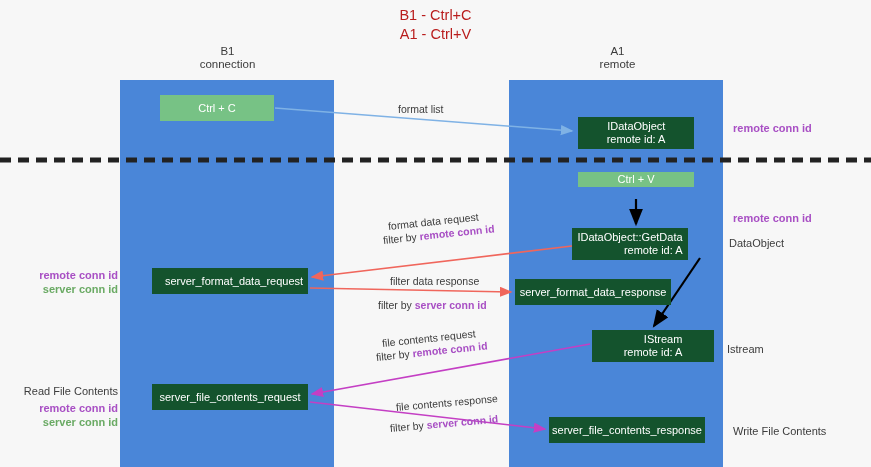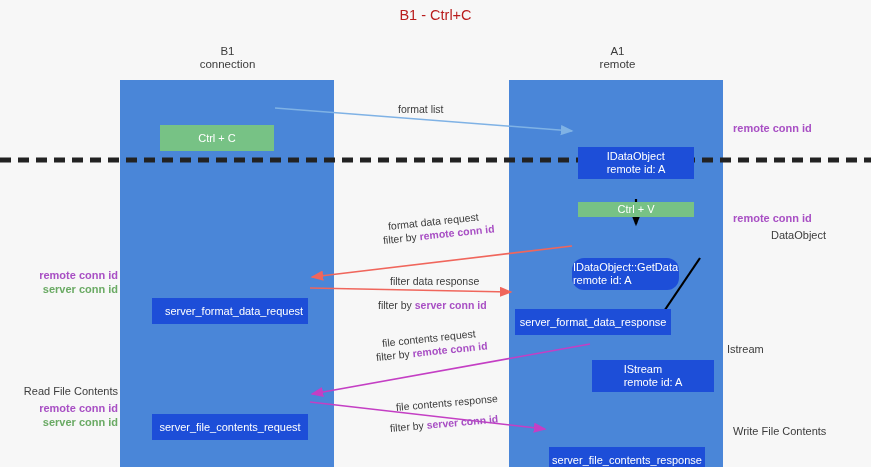--- a/index.html
+++ b/index.html
@@ -20,44 +20,44 @@
   .lane-head{position:absolute;text-align:center;font-size:11.5px;line-height:13px;color:#3c3c3c;}
   #head-b1{left:150px;top:45px;width:155px;}
   #head-a1{left:540px;top:45px;width:155px;}
 
   
   #title{position:absolute;left:0;top:6px;width:871px;text-align:center;
          font-size:14.5px;line-height:19px;color:#b91c1c;}
 
   
   .box{position:absolute;box-sizing:border-box;display:flex;
-       align-items:center;justify-content:center;text-align:left;
-       color:#ffffff;font-size:11px;line-height:13px;margin-top:30px;}
+       align-items:center;justify-content:center;text-align:right;
+       color:#ffffff;font-size:11px;line-height:13px;}
   .green{background:#77c285;}
-  .orange{background:#1d4ed8;}
+  .orange{background:#14532d;}
 
   #box-ctrlc{left:160px;top:95px;width:114px;height:26px;}
   #box-idataobject{left:578px;top:117px;width:116px;height:32px;}
   #box-ctrlv{left:578px;top:172px;width:116px;height:15px;}
-  #box-getdata{left:572px;top:228px;width:107px;height:32px;border-radius:12px;}
+  #box-getdata{left:572px;top:228px;width:116px;height:32px;}
   #box-fmt-req{left:152px;top:268px;width:156px;height:26px;padding-left:8px;}
   #box-fmt-resp{left:515px;top:279px;width:156px;height:26px;}
   #box-istream{left:592px;top:330px;width:122px;height:32px;}
   #box-file-req{left:152px;top:384px;width:156px;height:26px;}
   #box-file-resp{left:549px;top:417px;width:156px;height:26px;}
 
   
   .cap{position:absolute;font-size:11px;line-height:14px;}
   .cap.dark{color:#3c3c3c;}
   .purple{color:#a84fc4;font-weight:bold;}
   .green-t{color:#6aaa64;font-weight:bold;}
 
   #cap-remote1{left:733px;top:121px;}
   #cap-remote2{left:733px;top:211px;}
-  #cap-dataobject{left:729px;top:228px;margin-left:42px;}
+  #cap-dataobject{left:729px;top:236px;}
   #cap-istream{left:727px;top:342px;}
   #cap-writefile{left:733px;top:424px;}
   #cap-left1{left:20px;top:268px;text-align:right;width:98px;}
   #cap-readfile{left:16px;top:384px;width:102px;text-align:right;}
   #cap-left2{left:20px;top:401px;text-align:right;width:98px;}
 
   
   .flab{position:absolute;font-size:10.5px;line-height:14px;color:#3c3c3c;white-space:nowrap;}
 
   #flab-formatlist{left:398px;top:102px;}
@@ -72,20 +72,21 @@
 
   svg#wires{position:absolute;left:0;top:0;width:871px;height:467px;pointer-events:none;}
 </style>
 </head>
 <body>
 
 <div id="stage">
 
   <div id="title">
     <div>B1 - Ctrl+C</div>
+    <div>A1 - Ctrl+V</div>
   </div>
 
   <div class="lane-head" id="head-b1">
     <div>B1</div>
     <div>connection</div>
   </div>
   <div class="lane-head" id="head-a1">
     <div>A1</div>
     <div>remote</div>
   </div>

